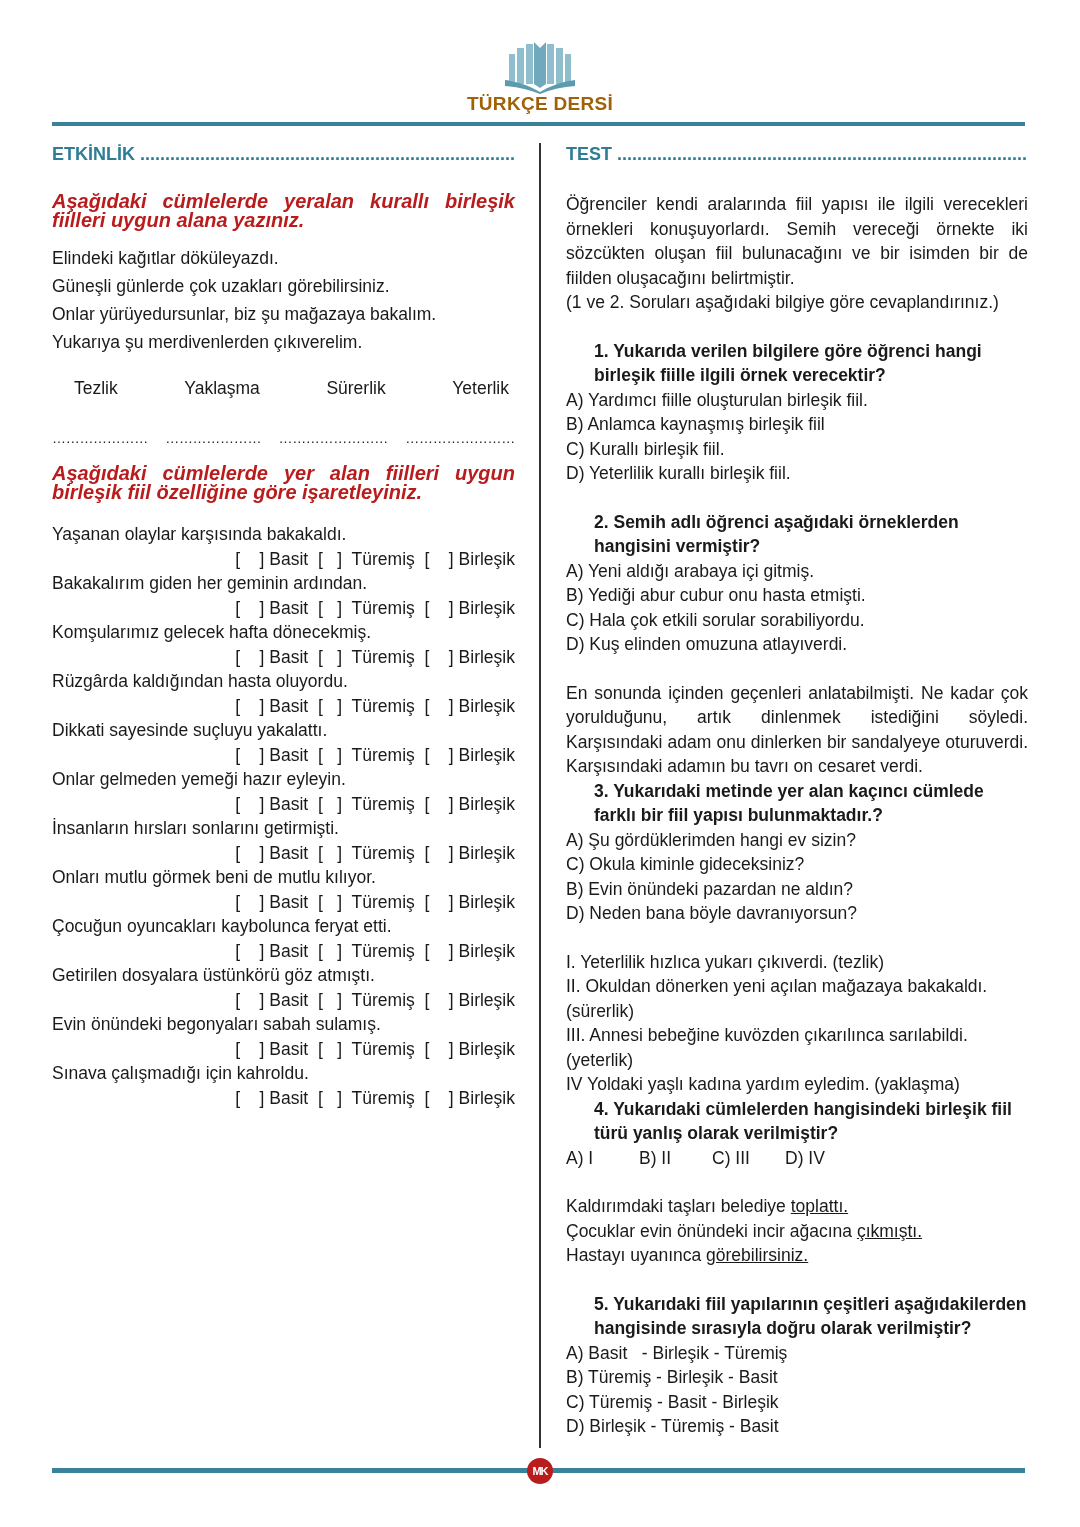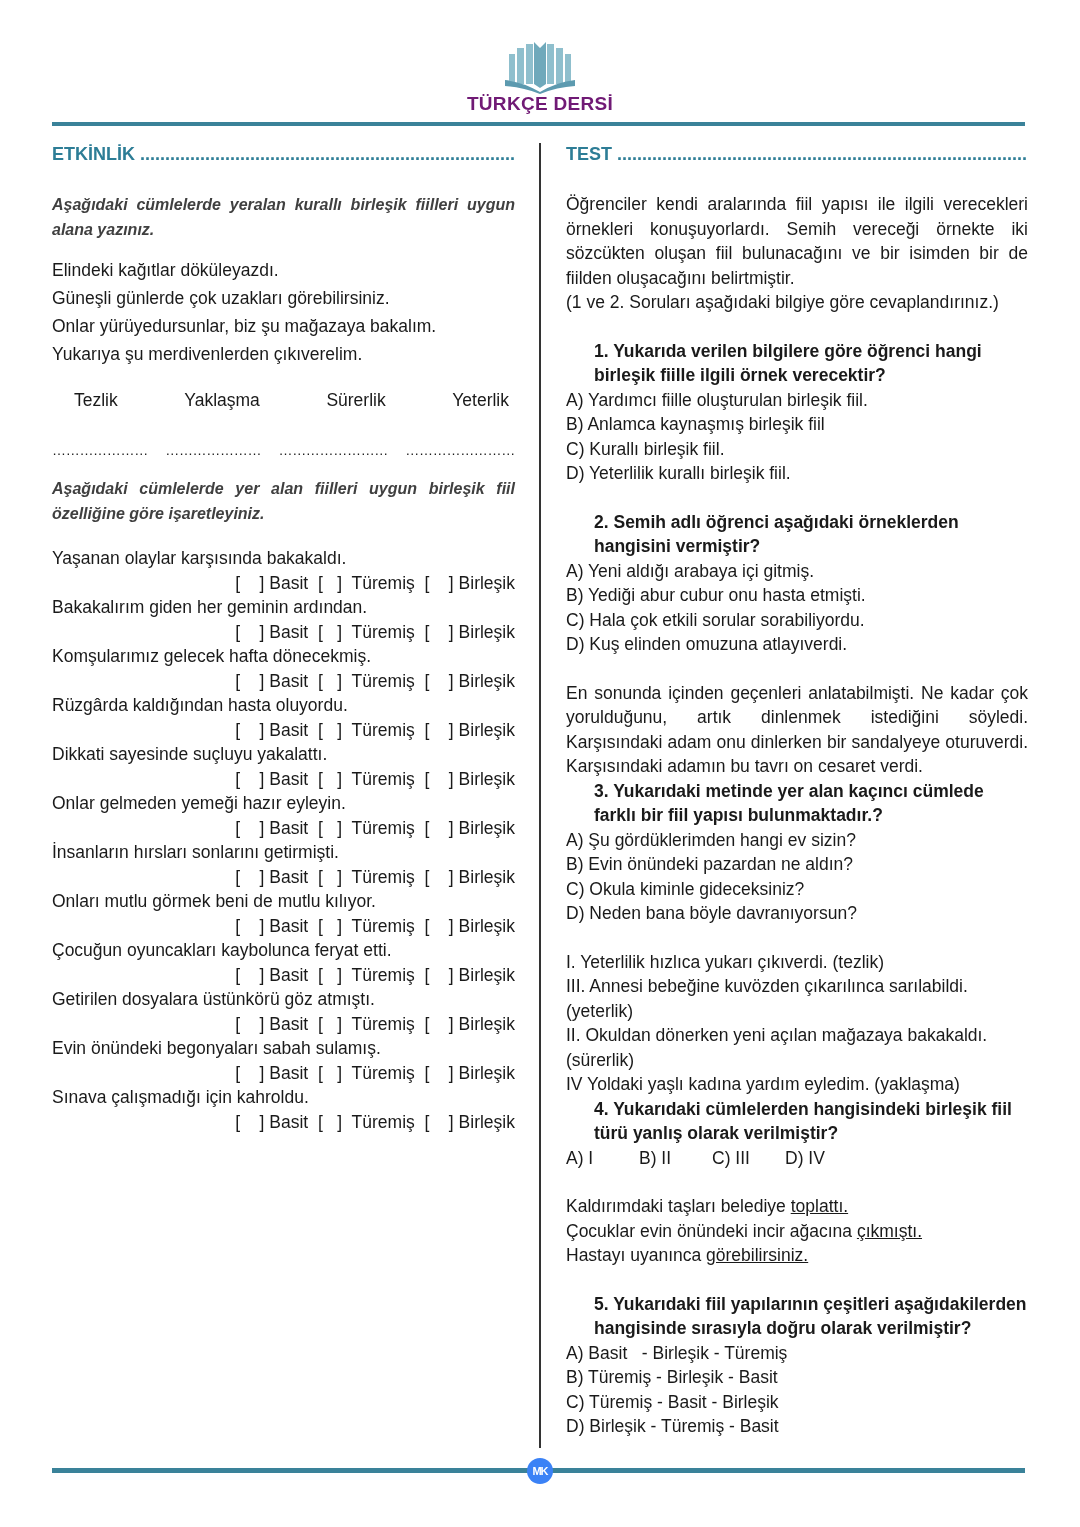--- a/index.html
+++ b/index.html
@@ -1,35 +1,35 @@
 <!DOCTYPE html>
 <html><head>
 <meta charset="utf-8">
 <style>
   html, body { margin: 0; padding: 0; background: #ffffff; }
   body { width: 1080px; height: 1527px; position: relative; overflow: hidden;
          font-family: "Liberation Sans", sans-serif; color: #1a1a1a; }
   .header { position: absolute; left: 0; top: 0; width: 1080px; height: 130px; }
   .logo { position: absolute; left: 503px; top: 40px; width: 74px; height: 54px; }
   .brand { position: absolute; left: 0; width: 1080px; top: 93px; text-align: center;
-           font-weight: bold; font-size: 19px; color: #701a75; letter-spacing: 0.3px; }
+           font-weight: bold; font-size: 19px; color: #a16207; letter-spacing: 0.3px; }
   .top-rule { position: absolute; left: 52px; top: 122px; width: 973px; height: 4px; background: #3a8299; }
   .col-divider { position: absolute; left: 539px; top: 143px; width: 2px; height: 1305px; background: #333; }
   .bottom-rule { position: absolute; left: 52px; top: 1468px; width: 973px; height: 5px; background: #3a8299; }
   .mk-badge { position: absolute; left: 527px; top: 1458px; width: 26px; height: 26px; border-radius: 50%;
-              background: #3b82f6; color: #fff; font-weight: bold; font-size: 11px; letter-spacing: -1px;
+              background: #b91c1c; color: #fff; font-weight: bold; font-size: 11px; letter-spacing: -1px;
               display: flex; align-items: center; justify-content: center; }
 
   .col { position: absolute; font-size: 17.5px; line-height: 24.5px; }
   .left { left: 52px; top: 142px; width: 463px; }
   .right { left: 566px; top: 142px; width: 462px; }
 
   .sec-title { font-weight: bold; color: #2d7d96; font-size: 18px; display: flex; white-space: nowrap; overflow: hidden; height: 26px; }
   .sec-title .dots { flex: 1; overflow: hidden; letter-spacing: 0; margin-left: 5px; }
-  .instr { color: #404040; font-weight: bold; font-style: italic; text-align: justify; text-align-last: left; font-size: 16px; line-height: 25px; }
+  .instr { color: #b91c1c; font-weight: bold; font-style: italic; text-align: justify; text-align-last: left; font-size: 20px; line-height: 19px; }
   .just { text-align: justify; text-align-last: left; }
   .q-head { font-weight: bold; margin-left: 28px; }
   .italic { }
   .line { display: block; }
   .u { text-decoration: underline; margin-top: 30px; }
 
   .types { display: flex; justify-content: space-between; padding: 0 6px 0 22px; }
   .blanks { display: flex; justify-content: space-between; letter-spacing: -0.3px; font-size: 14px; }
   .sent { display: block; height: 49px; line-height: 24.5px; position: relative; }
   .choices { position: absolute; right: 0; top: 24.5px; word-spacing: 0; white-space: pre; }
@@ -130,30 +130,30 @@
     <span class="line">B) Yediği abur cubur onu hasta etmişti.</span>
     <span class="line">C) Hala çok etkili sorular sorabiliyordu.</span>
     <span class="line">D) Kuş elinden omuzuna atlayıverdi.</span>
   </div>
   <div style="height:24px"></div>
 
   <div class="just">En sonunda içinden geçenleri anlatabilmişti. Ne kadar çok yorulduğunu, artık dinlenmek istediğini söyledi. Karşısındaki adam onu dinlerken bir sandalyeye oturuverdi. Karşısındaki adamın bu tavrı on cesaret verdi.</div>
   <div>
     <div class="q-head">3. Yukarıdaki metinde yer alan kaçıncı cümlede farklı bir fiil yapısı bulunmaktadır.?</div>
     <span class="line">A) Şu gördüklerimden hangi ev sizin?</span>
+    <span class="line">C) Okula kiminle gideceksiniz?</span>
     <span class="line">B) Evin önündeki pazardan ne aldın?</span>
-    <span class="line">C) Okula kiminle gideceksiniz?</span>
     <span class="line">D) Neden bana böyle davranıyorsun?</span>
   </div>
   <div style="height:24px"></div>
 
   <div>
     <span class="line">I. Yeterlilik hızlıca yukarı çıkıverdi. (tezlik)</span>
+    <span class="line">II. Okuldan dönerken yeni açılan mağazaya bakakaldı. (sürerlik)</span>
     <span class="line">III. Annesi bebeğine kuvözden çıkarılınca sarılabildi. (yeterlik)</span>
-    <span class="line">II. Okuldan dönerken yeni açılan mağazaya bakakaldı. (sürerlik)</span>
     <span class="line">IV Yoldaki yaşlı kadına yardım eyledim. (yaklaşma)</span>
   </div>
   <div>
     <div class="q-head">4. Yukarıdaki cümlelerden hangisindeki birleşik fiil türü yanlış olarak verilmiştir?</div>
     <div class="opts-row">
       <span>A) I</span>
       <span>B) II</span>
       <span>C) III</span>
       <span>D) IV</span>
     </div>

